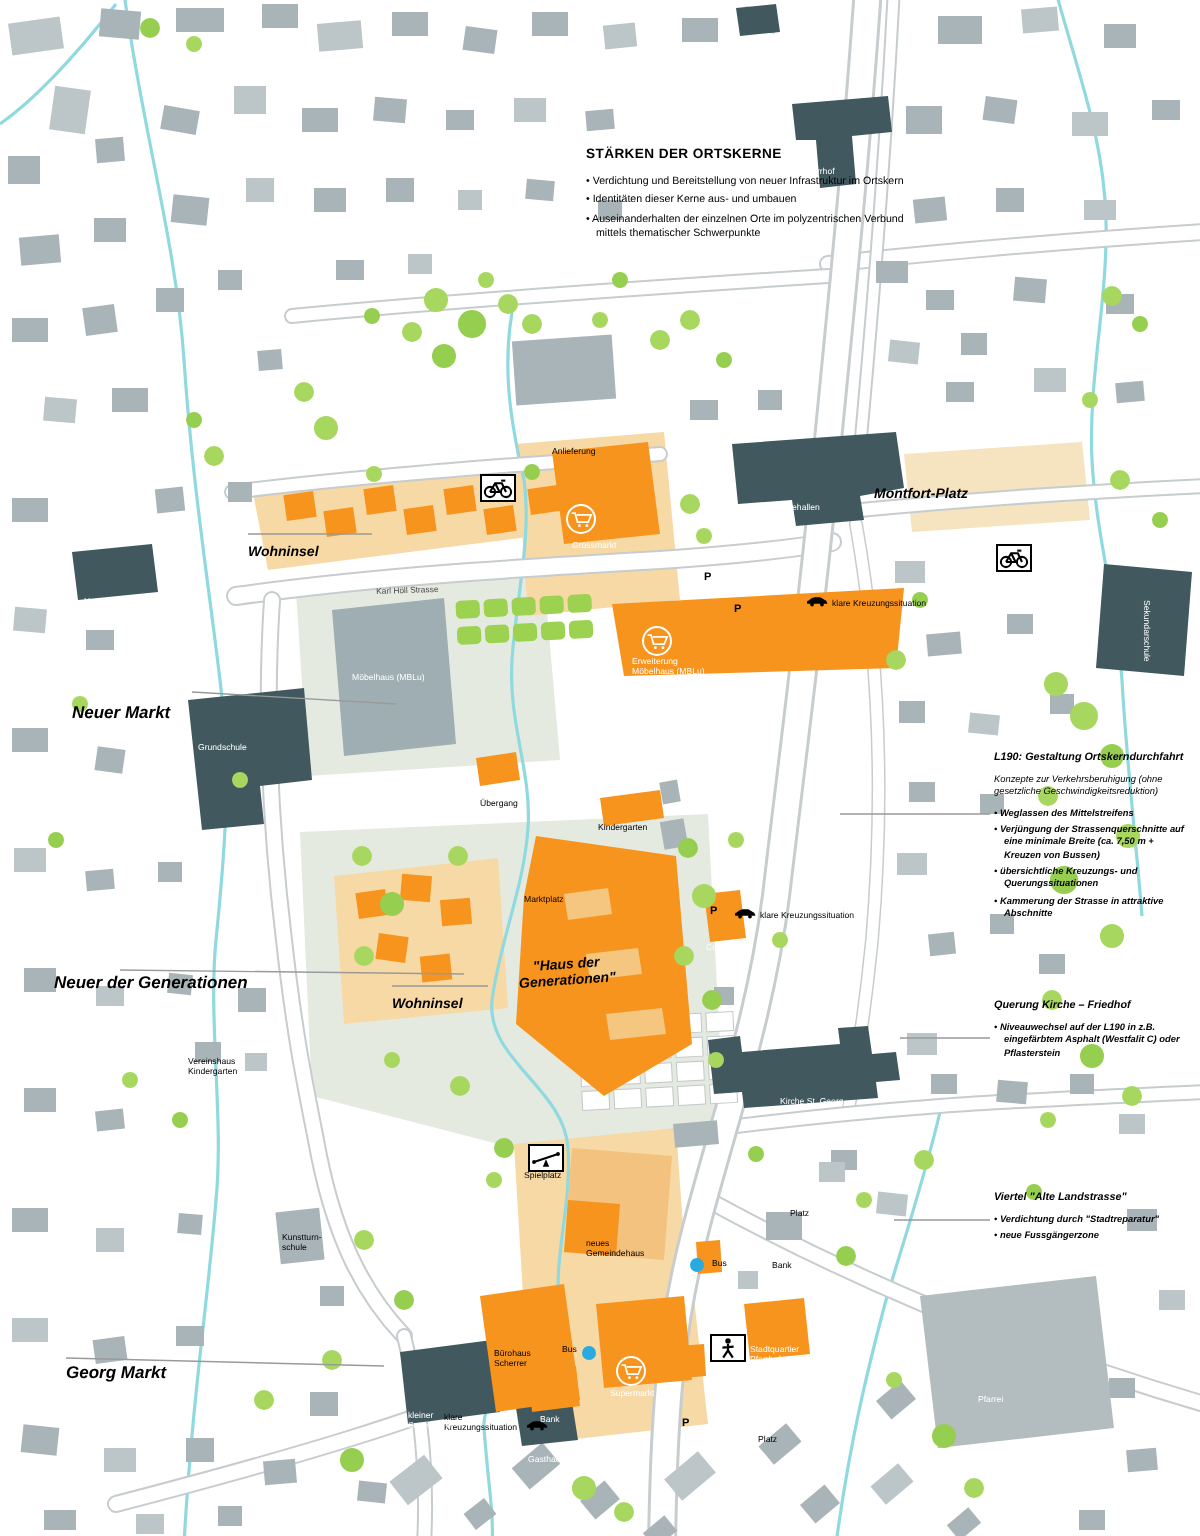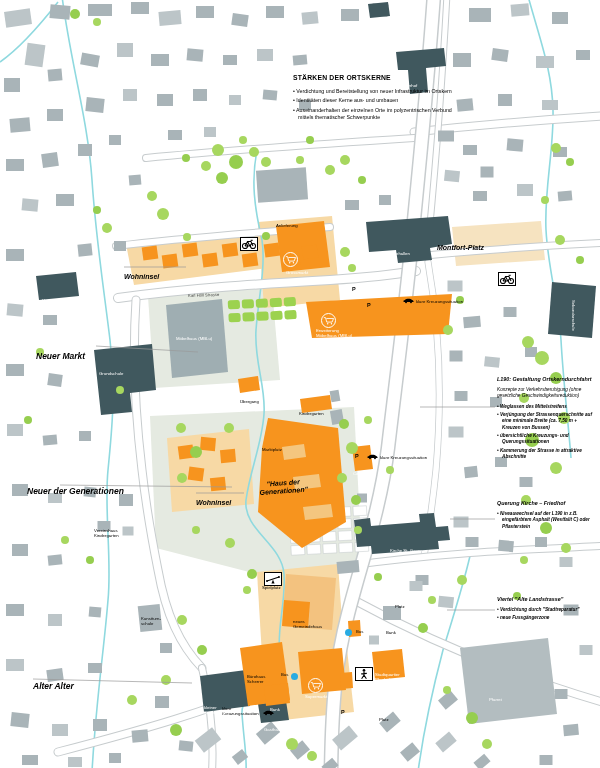--- a/index.html
+++ b/index.html
@@ -455,21 +455,21 @@
         <div>Verdichtung durch "Stadtreparatur"</div>
         <div>neue Fussgängerzone</div>
       </div>
   </div>
 
   <div id="labels-layer">
       <div class="map-label district" style="left: 124px; top: 257px;">Wohninsel</div>
       <div class="map-label district lg" style="left: 36px; top: 335px;">Neuer Markt</div>
       <div class="map-label district lg" style="left: 27px; top: 470px;">Neuer der Generationen</div>
       <div class="map-label district" style="left: 196px; top: 483px;">Wohninsel</div>
-      <div class="map-label district lg" style="left: 33px; top: 665px;">Alter Alter</div>
+      <div class="map-label district lg" style="left: 33px; top: 665px;">Georg Markt</div>
       <div class="map-label district" style="left: 437px; top: 228px;">Montfort-Platz</div>
       <div class="map-label district ctr" style="left: 283px; top: 465px; transform: translateX(-50%) rotate(-4deg);">"Haus der
 Generationen"</div>
       <div class="map-label tiny" style="left: 276px; top: 207px;">Anlieferung</div>
       <div class="map-label street" style="left: 188px; top: 278px; transform: rotate(-2deg);">Karl Höll Strasse</div>
       <div class="map-label tiny" style="left: 240px; top: 383px;">Übergang</div>
       <div class="map-label tiny" style="left: 299px; top: 395px;">Kindergarten</div>
       <div class="map-label tiny" style="left: 262px; top: 431px;">Marktplatz</div>
       <div class="map-label tiny" style="left: 416px; top: 283px;">klare Kreuzungssituation</div>
       <div class="map-label tiny" style="left: 380px; top: 439px;">klare Kreuzungssituation</div>

